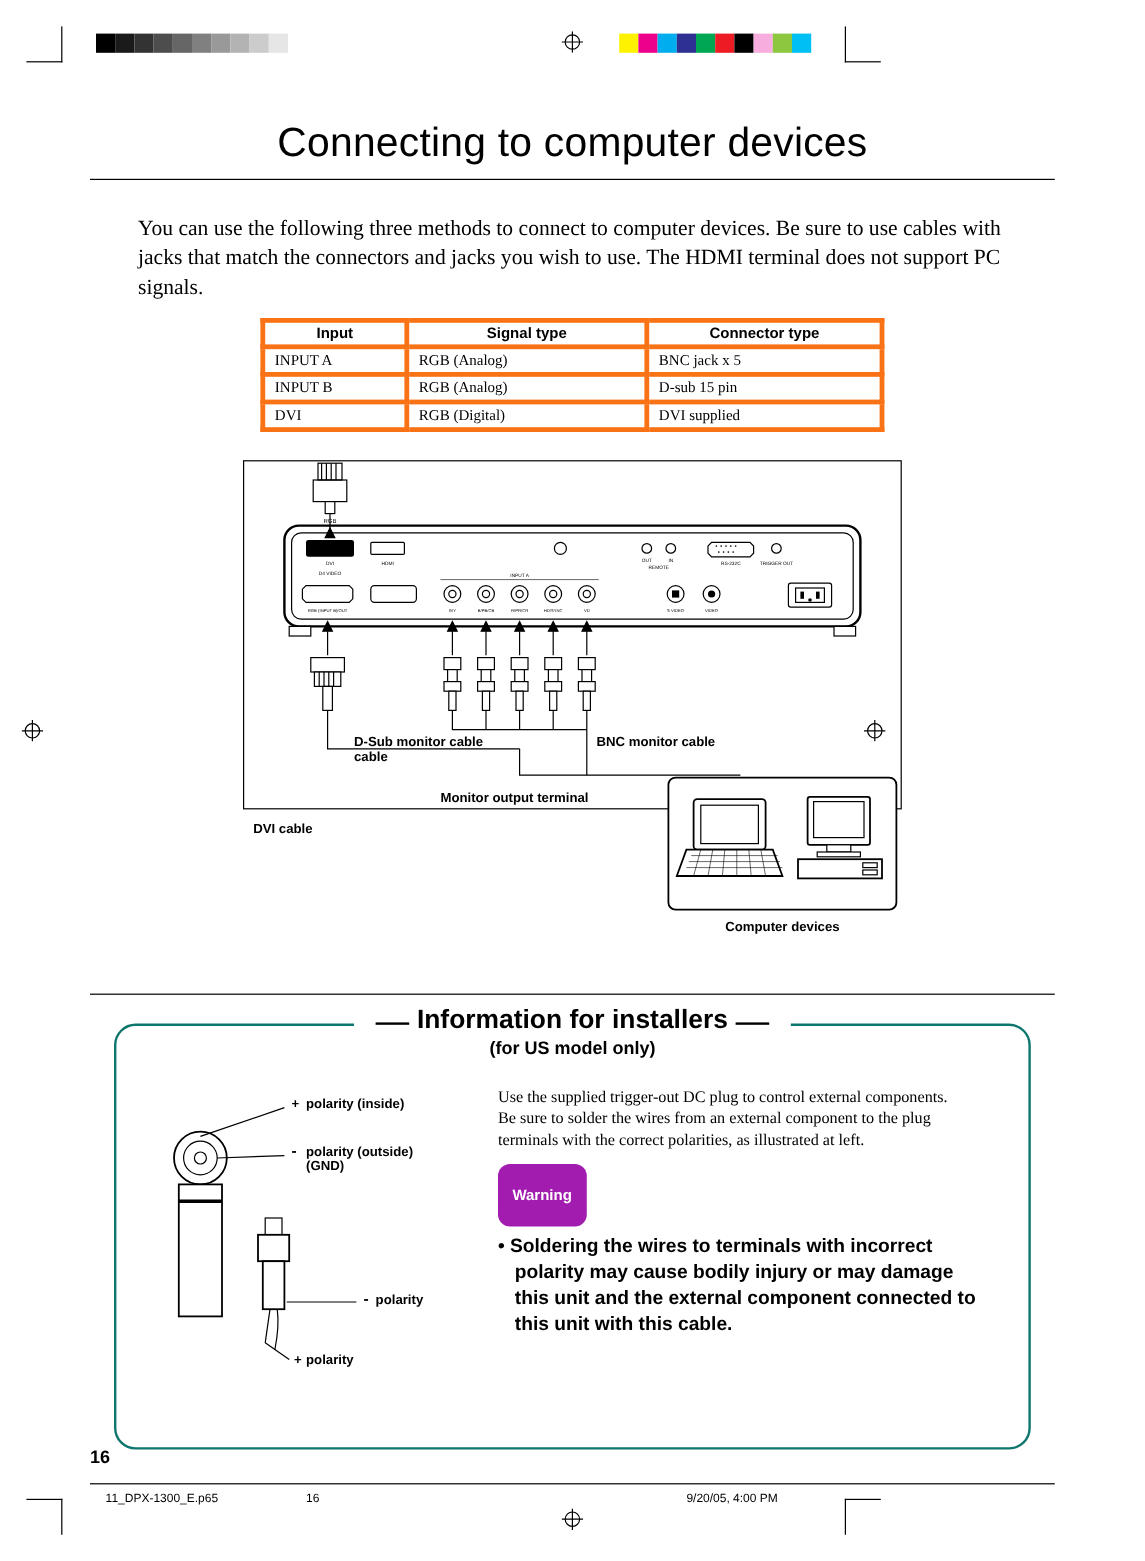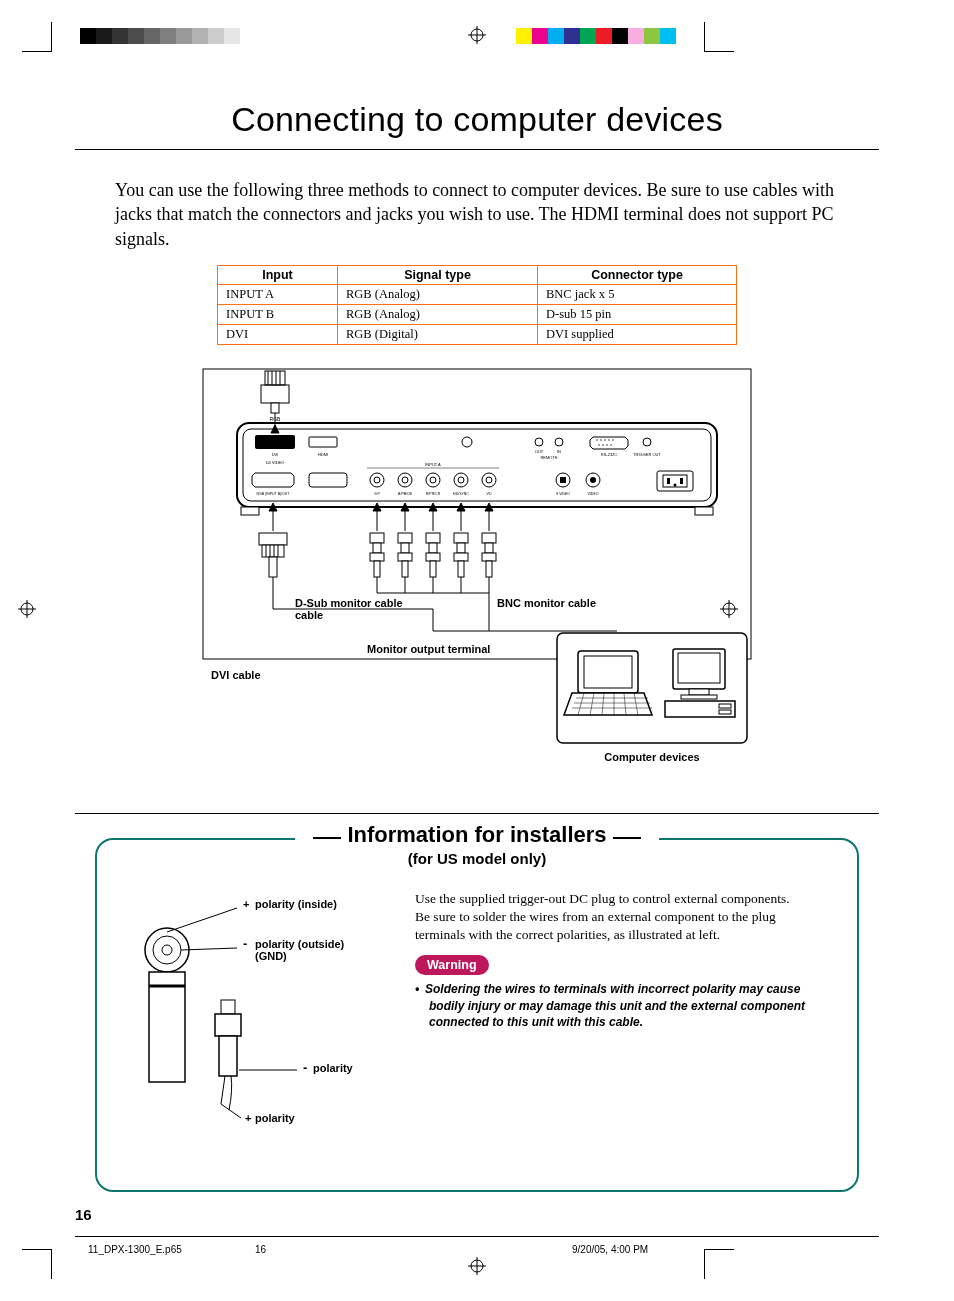--- a/index.html
+++ b/index.html
@@ -44,21 +44,21 @@
   }
   .hr-full { border:none; border-top:1px solid #000; margin:0 0 28px 0;}
   .intro { font-size: 18px; line-height:1.35; margin: 0 0 14px 40px; width:725px;}
   table.conn {
     border-collapse: collapse;
     margin: 0 auto 18px auto;
     width: 520px;
     font-size: 12.5px;
   }
   table.conn th, table.conn td {
-    border:1px solid #f97316;
+    border:4px solid #f97316;
     padding:2px 8px;
     text-align:left;
   }
   table.conn th { font-weight:bold; text-align:center; font-family:Arial,Helvetica,sans-serif;}
   table.conn th:nth-child(1){width:120px;}
   table.conn th:nth-child(2){width:200px;}
   .diagram-wrap { text-align:center; margin-bottom:40px;}
   .diagram-wrap svg { display:block; margin:0 auto;}
 
   .hr-mid { border:none; border-top:1.5px solid #000; margin:40px 0 24px 0;}
@@ -78,25 +78,25 @@
     display:inline-block; background:#fff; padding:0 12px;
     font-family:Arial,Helvetica,sans-serif;
   }
   .info-title .line{ display:inline-block; vertical-align:middle; width:28px; border-top:2px solid #000; margin:0 6px;}
   .info-title .t1{ font-size:22px; font-weight:bold;}
   .info-title .t2{ display:block; font-size:15px; font-weight:bold; margin-top:2px;}
   .info-cols { display:flex; gap:28px; margin-top:20px;}
   .info-left { flex:0 0 260px;}
   .info-right { flex:1; font-size:13.5px; line-height:1.35;}
   .warn-badge {
-    display:inline-block; background:#be185d; color:#fff; border-radius:10px;
-    padding:2px 12px; font-size:12.5px; font-family:Arial,Helvetica,sans-serif;
+    display:inline-block; background:#a21caf; color:#fff; border-radius:10px;
+    padding:18px 12px; font-size:12.5px; font-family:Arial,Helvetica,sans-serif;
     font-weight:bold; margin:10px 0 6px 0;
   }
-  .warn-list { font-size:12px; font-family:Arial,Helvetica,sans-serif; font-weight:bold; line-height:1.35; padding-left:14px;font-style:italic;}
+  .warn-list { font-size:16px; font-family:Arial,Helvetica,sans-serif; font-weight:bold; line-height:1.35; padding-left:14px;}
   .warn-list .bul{ display:inline-block; width:10px; margin-left:-14px;}
   .pg-num {
     position:absolute; bottom:78px; left:75px;
     font-family:Arial,Helvetica,sans-serif; font-weight:bold; font-size:15px;
   }
   .footer-line{
     position:absolute; bottom:64px; left:75px; width:804px; border-top:0.5px solid #000;
   }
   .foot-left{position:absolute; bottom:46px; left:88px; font-size:10px; font-family:Arial,Helvetica,sans-serif;}
   .foot-mid{position:absolute; bottom:46px; left:255px; font-size:10px; font-family:Arial,Helvetica,sans-serif;}

